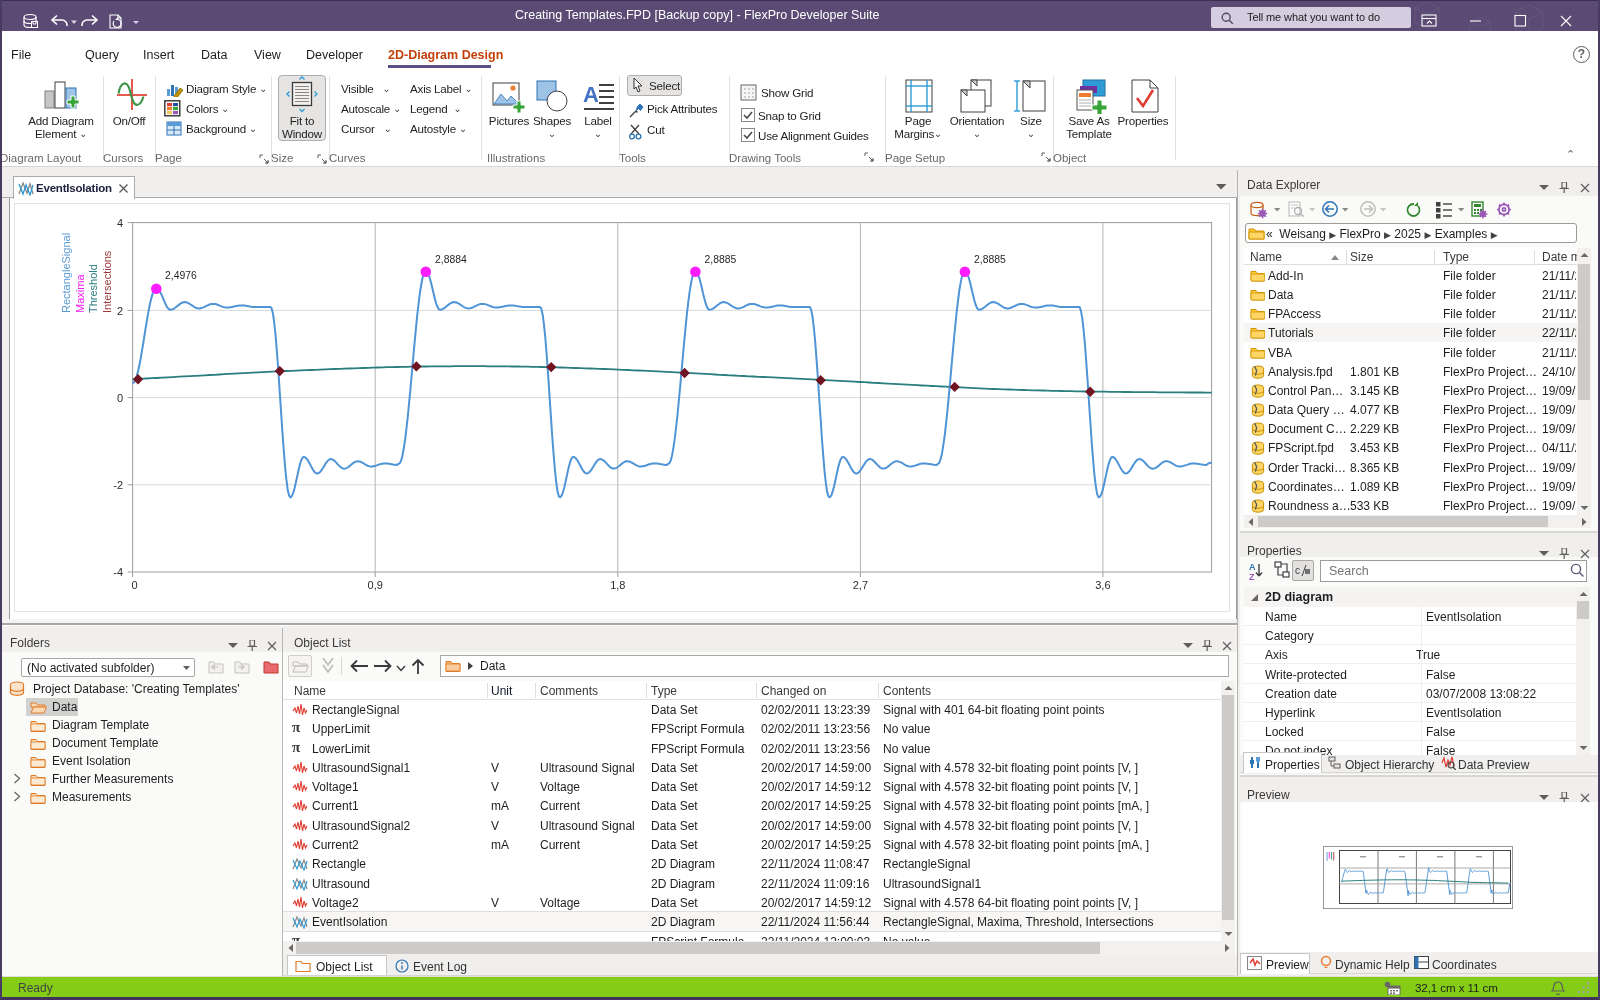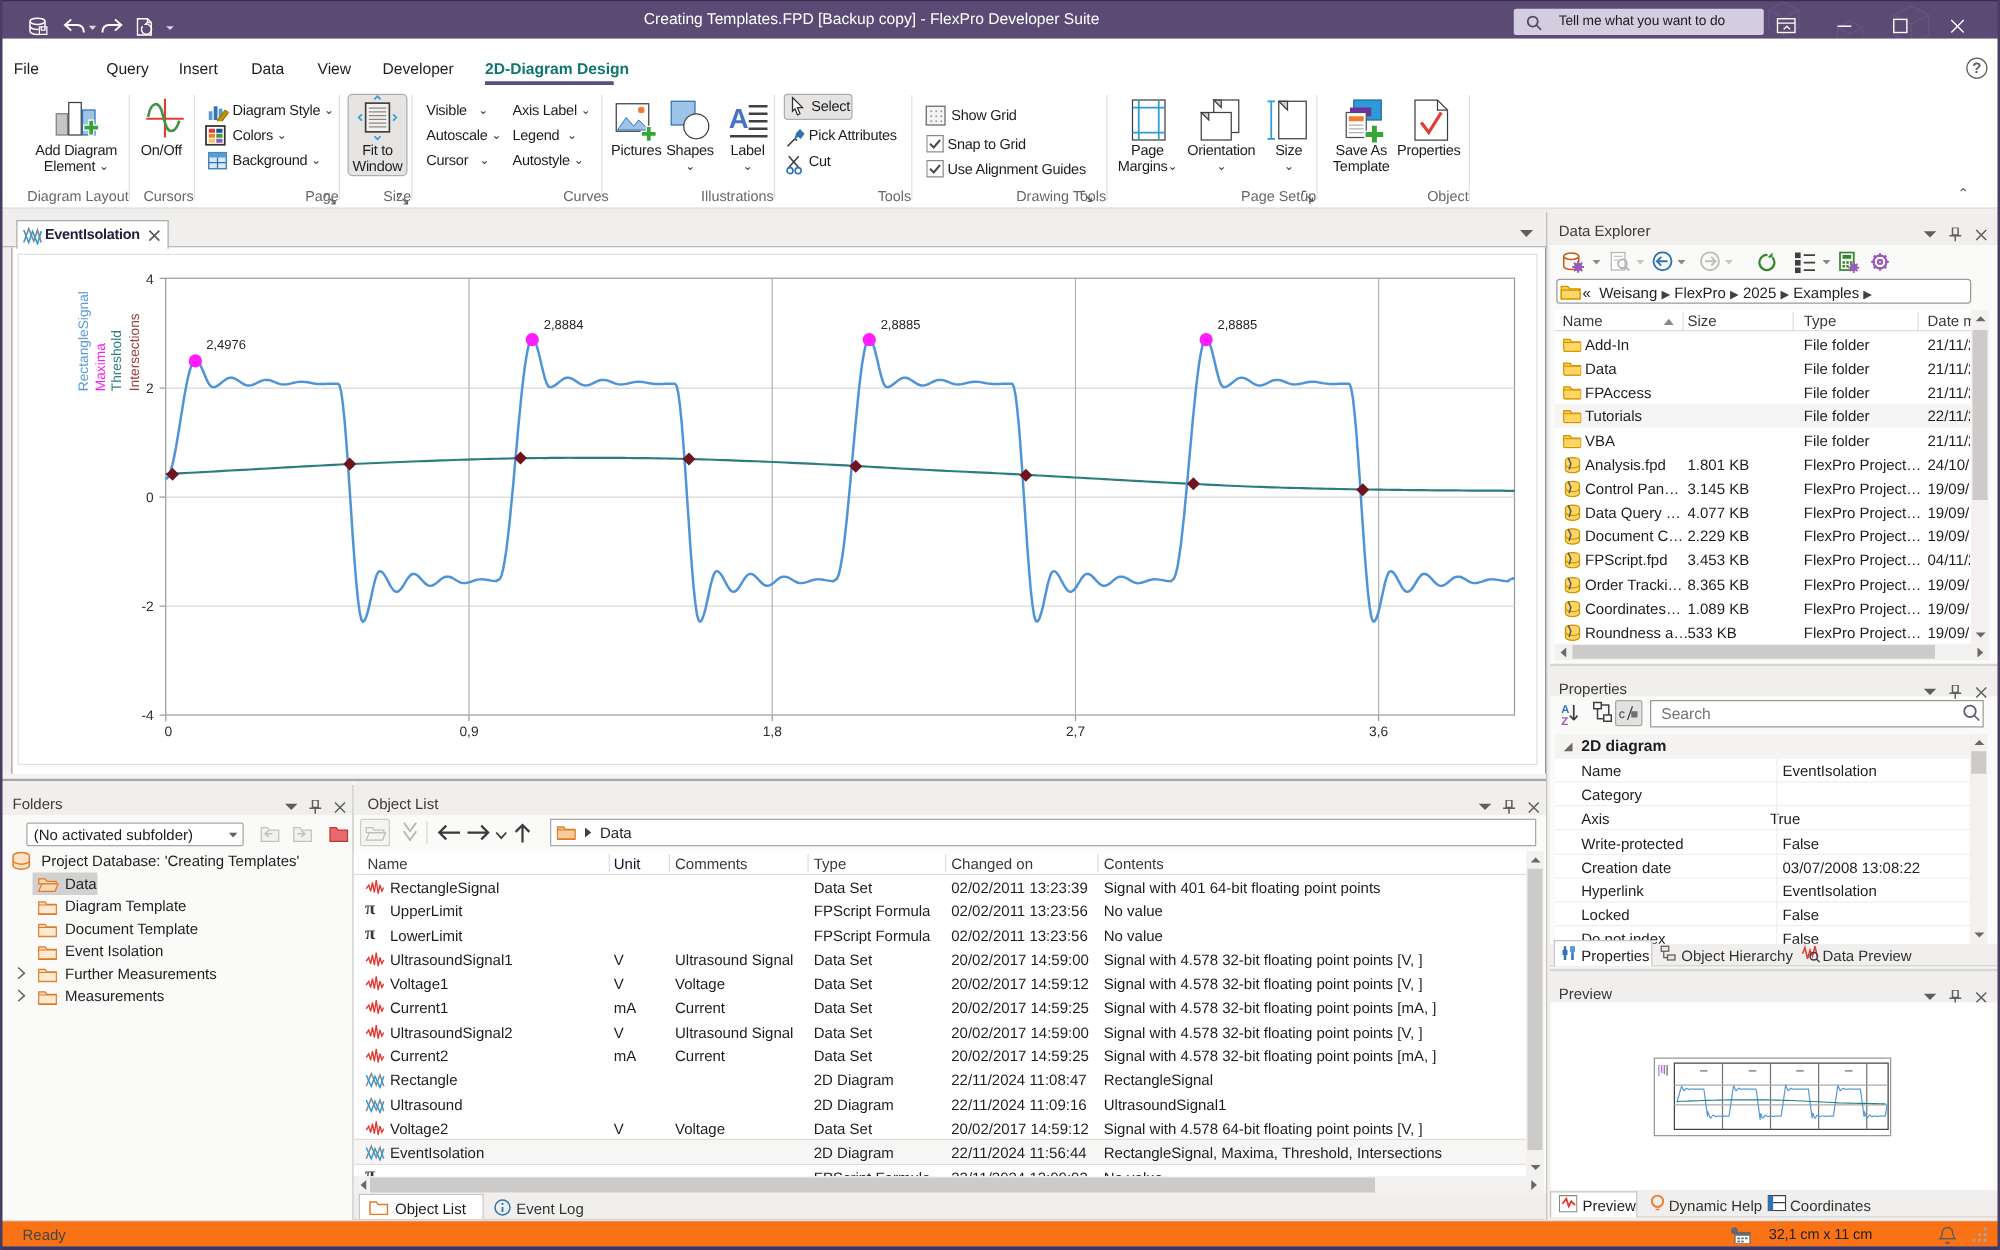--- a/index.html
+++ b/index.html
@@ -9,42 +9,42 @@
 
 #titlebar { left:0; top:0; width:1600px; height:31px; background:#5a4a74; border-top:1px solid #3a2f50; }
 #titletext { left:515px; top:8px; width:400px; color:#fff; font-size:12.5px; }
 #tellme { left:1211px; top:7px; width:200px; height:21px; background:#d4cde0; border-radius:2px; color:#1b1b1b; font-size:12px; line-height:21px; }
 
 #menurow { left:0; top:31px; width:1600px; height:39px; background:#fff; }
 .menu { position:absolute; top:17px; font-size:12.5px; color:#1e1e1e; }
 
 #ribbon { left:0; top:70px; width:1600px; height:97px; background:#fff; border-bottom:1px solid #d8d6d4; }
 .gsep { position:absolute; top:6px; width:1px; height:84px; background:#e3e1df; }
-.glabel { position:absolute; top:82px; font-size:11.5px; color:#6a6866; text-align:right; }
+.glabel { position:absolute; top:82px; font-size:11.5px; color:#6a6866; text-align:left; }
 .rtext { position:absolute; font-size:11.6px; letter-spacing:-0.2px; color:#1e1e1e; }
 .bigbtn { position:absolute; font-size:11.6px; letter-spacing:-0.2px; color:#1e1e1e; text-align:center; line-height:13px; }
 .dlaunch { position:absolute; width:10px; height:10px; }
 .chev { color:#3a3a3a; font-size:9.5px; vertical-align:1px; }
 
 #docstrip { left:0; top:167px; width:1600px; height:31px; background:#f0efee; border-bottom:1px solid #ababab; }
 #doctab { left:13px; top:176px; width:122px; height:23px; background:#fff; border:1px solid #ababab; border-bottom:none; z-index:3; }
 #docwin { left:9px; top:198px; width:1228px; height:421px; background:#fff; border-left:1px solid #9a9998; border-right:1px solid #9a9998; z-index:2; }
 #page { left:4px; top:5px; width:1216px; height:409px; border:1px solid #e2e2e2; background:#fff; }
 
 #botsplit { left:0; top:623px; width:1237px; height:2px; background:#a9a7a5; }
 #folders { left:0; top:626px; width:282px; height:350px; background:#fafaf9; }
 #objlist { left:283px; top:626px; width:954px; height:350px; background:#fafaf9; }
 #vsplit1 { left:282px; top:628px; width:1px; height:348px; background:#b8b6b4; }
 #rightcol { left:1240px; top:170px; width:360px; height:806px; background:#fafaf9; }
 #vsplit2 { left:1237px; top:170px; width:1px; height:806px; background:#b4b2b0; }
 .ptitle { position:absolute; font-size:12px; color:#3b3a39; }
 .whitebox { position:absolute; background:#fff; border:1px solid #9d9b99; }
 .gridrow { position:absolute; font-size:12px; color:#1e1e1e; white-space:nowrap; }
 
-#statusbar { left:0; top:976px; width:1600px; height:21px; background:#f97316; border-top:1px solid #e1dfdd; font-size:12px; color:#444; }
+#statusbar { left:0; top:976px; width:1600px; height:21px; background:#84cc16; border-top:1px solid #e1dfdd; font-size:12px; color:#444; }
 #purpleedge { left:0; top:997px; width:1600px; height:3px; background:#40335c; }
 .tab2 { position:absolute; font-size:12px; color:#333; }
 </style>
 </head>
 <body>
 
 <div class="abs" id="titlebar"></div>
 <div class="abs" id="titletext">Creating Templates.FPD [Backup copy] - FlexPro Developer Suite</div>
 <div class="abs" id="tellme"></div>
 <svg class="abs" style="left:1221px;top:12px" width="13" height="13">
@@ -102,21 +102,21 @@
  </g>
 </svg>
 
 <div class="abs" id="menurow">
   <span class="menu" style="left:11px">File</span>
   <span class="menu" style="left:85px">Query</span>
   <span class="menu" style="left:143px">Insert</span>
   <span class="menu" style="left:201px">Data</span>
   <span class="menu" style="left:254px">View</span>
   <span class="menu" style="left:306px">Developer</span>
-  <span class="menu" style="left:388px;font-weight:bold;color:#0f766e">2D-Diagram Design</span>
+  <span class="menu" style="left:388px;font-weight:bold;color:#c2410c">2D-Diagram Design</span>
   <div style="position:absolute;left:388px;top:34px;width:103px;height:3px;background:#5d4d85"></div>
 </div>
 
 <div class="abs" id="ribbon">
   <div class="gsep" style="left:103px"></div>
   <div class="gsep" style="left:155px"></div>
   <div class="gsep" style="left:271px"></div>
   <div class="gsep" style="left:329px"></div>
   <div class="gsep" style="left:481px"></div>
   <div class="gsep" style="left:619px"></div>

